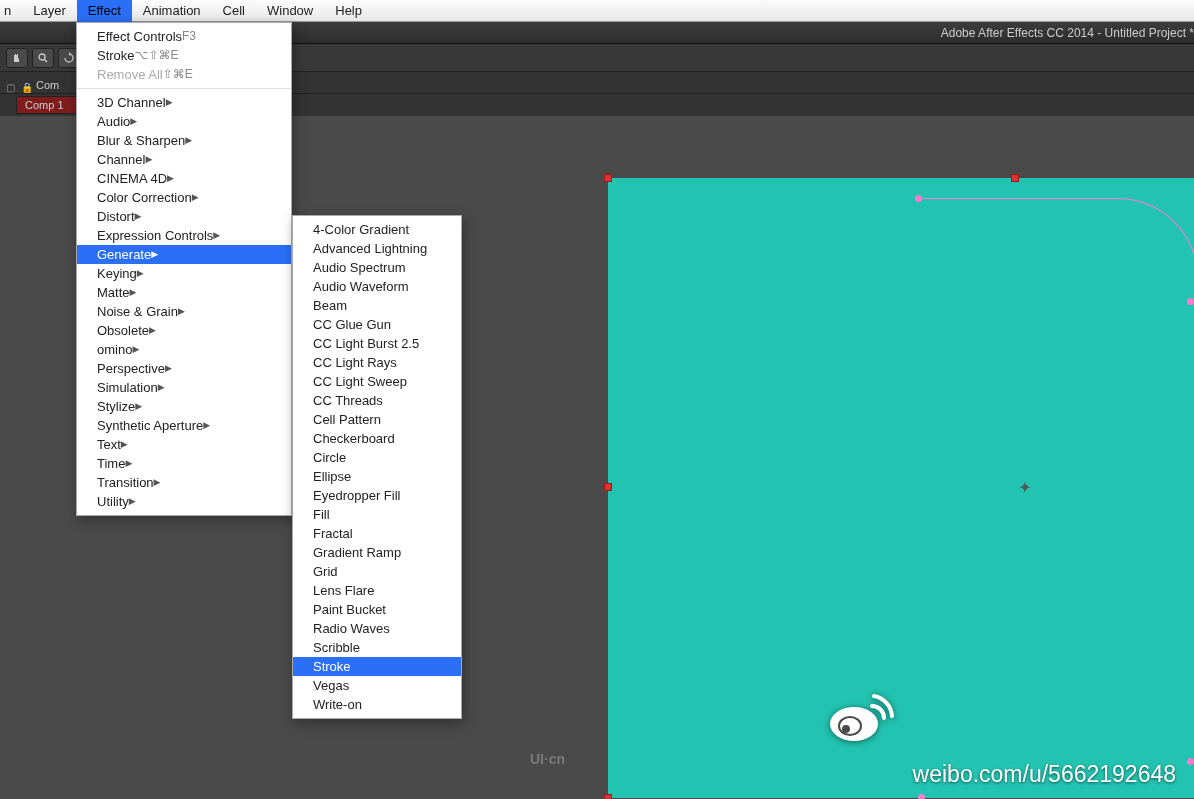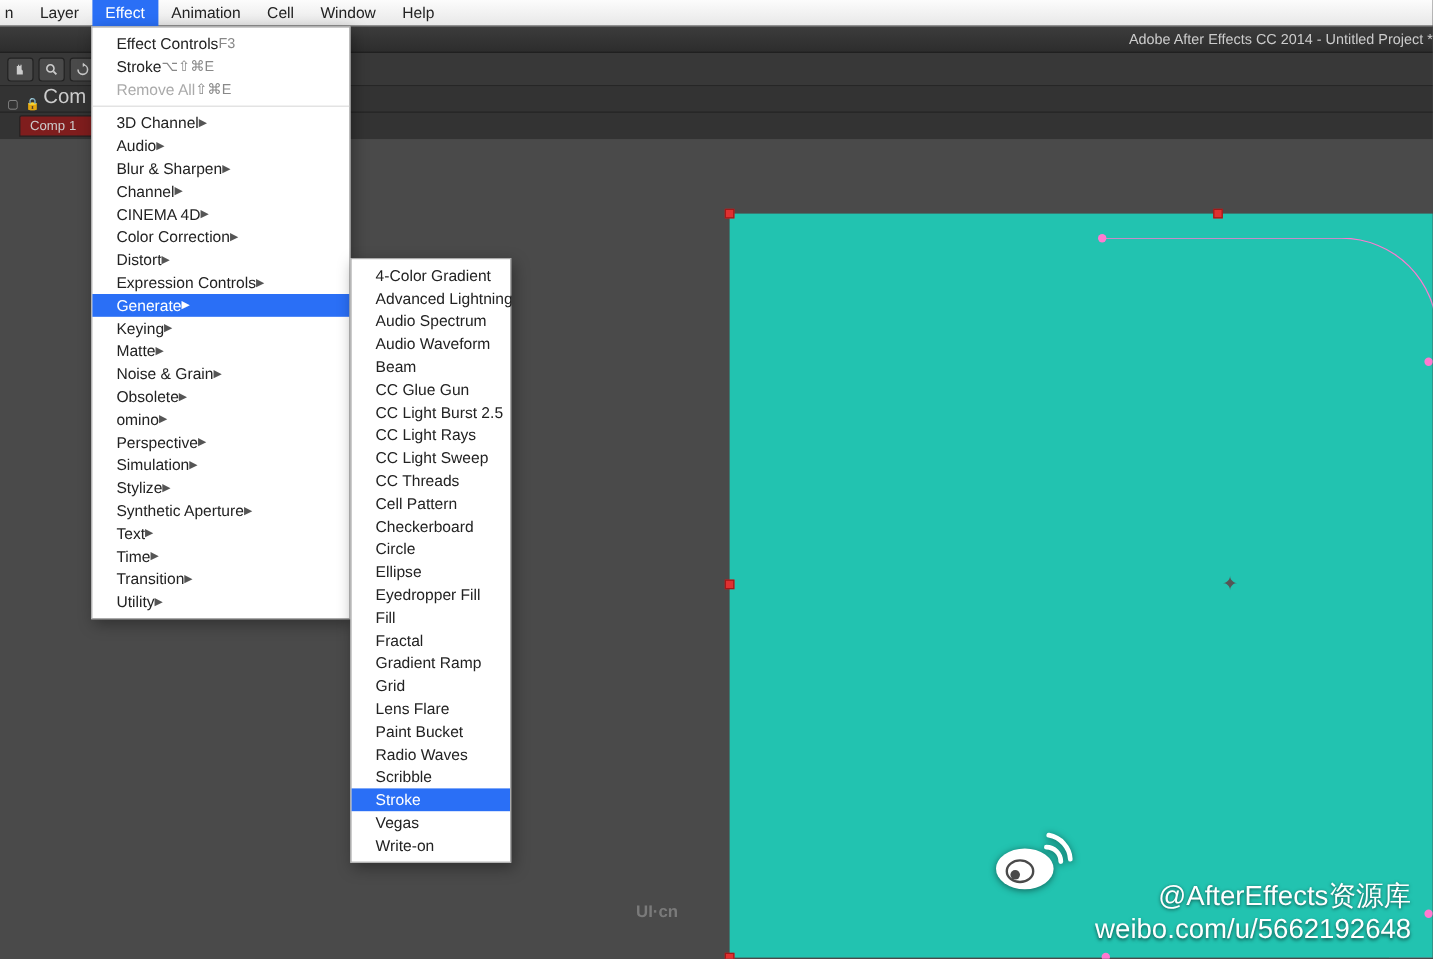--- a/index.html
+++ b/index.html
@@ -1,21 +1,21 @@
 <!DOCTYPE html>
 <html><head>
 <meta charset="utf-8">
 <style>
 * { margin: 0; padding: 0; box-sizing: border-box; font-family: -apple-system, "Lucida Grande", Arial, sans-serif; }
 body { width: 1194px; height: 799px; background: #4a4a4a; overflow: hidden; position: relative; }
 
 .menubar { height: 22px; background: linear-gradient(#fcfcfc, #e8e8e8); display: flex; align-items: center; font-size: 13px; color: #222; border-bottom: 1px solid #999; position: relative; z-index: 200; }
 .menubar .mitem { padding: 0 11px; height: 22px; line-height: 22px; cursor: default; }
 .menubar .mitem.partial { padding-left: 4px; }
-.menubar .mitem.active { background: #2a6ff6; color: #ffffff; text-align: right; }
+.menubar .mitem.active { background: #2a6ff6; color: #000000; text-align: right; }
 
 .titlebar { height: 22px; background: linear-gradient(#3c3c3c,#2d2d2d); display: flex; align-items: center; justify-content: flex-end; border-bottom: 1px solid #111; }
 .titlebar .title { color: #ccc; font-size: 12px; }
 
 .toolbar { height: 28px; background: #383838; border-bottom: 1px solid #222; display: flex; align-items: center; padding: 0 6px; gap: 4px; }
 .tool-icon { width: 22px; height: 20px; background: #4a4a4a; border: 1px solid #222; border-radius: 3px; display: flex; align-items: center; justify-content: center; color: #ccc; font-size: 11px; }
 
 .panel-tabs { height: 22px; background: #333; border-bottom: 1px solid #222; display: flex; align-items: flex-end; padding-left: 6px; }
 .ptab-icon { width: 13px; height: 13px; margin: 0 2px 3px 0; display: inline-block; }
 .lock-icon:before { content:"🔒"; font-size:10px; color:#999; }
@@ -38,21 +38,21 @@
 .dropdown { position: absolute; background: #fff; border: 1px solid #aaa; box-shadow: 2px 4px 12px rgba(0,0,0,0.35); font-size: 13px; padding: 4px 0; z-index: 300; }
 .dropdown-main { left: 76px; top: 22px; width: 216px; }
 .dd-row { height: 19px; line-height: 19px; padding: 0 22px 0 20px; display: flex; justify-content: flex-start; align-items: center; cursor: default; color: #222; white-space: nowrap; }
 .dd-row.disabled { color: #aaa; }
 .dd-row.highlight { background: #2a6ff6; color: #fff; }
 .dd-row .shortcut { color: #888; font-size: 12px; }
 .dd-row .arrow { color: #555; font-size: 9px; }
 .dd-row.highlight .arrow { color: #fff; }
 .dd-sep { height: 1px; background: #ddd; margin: 4px 0; }
 
-.submenu { left: 292px; top: 215px; width: 134px; }
+.submenu { left: 292px; top: 215px; width: 170px; }
 
 .watermark { position:absolute; right:18px; bottom:10px; color:#fff; font-size:23px; font-weight:500; text-shadow:0 1px 3px rgba(0,0,0,0.6); text-align:right; line-height:1.25; pointer-events:none; }
 .weibo-icon { position:absolute; right:300px; bottom:55px; width:70px; height:60px; color:#fff; }
 .weibo-icon svg { width:100%; height:100%; filter: drop-shadow(0 1px 3px rgba(0,0,0,0.5)); }
 .uicn { position:absolute; left:530px; bottom:32px; color:#7a7a7a; font-size:14px; font-weight:600; }
 </style>
 </head>
 <body>
 
 <div class="menubar">
@@ -85,21 +85,21 @@
       <svg width="12" height="12" viewBox="0 0 12 12">
         <path d="M6 2 a4 4 0 1 1 -4 4" fill="none" stroke="#ccc" stroke-width="1.3"></path>
         <path d="M6 0 l2 2 -2 2 Z" fill="#ccc"></path>
       </svg>
     </div>
 </div>
 
 <div class="panel-tabs">
   <span class="ptab-icon doc-icon"></span>
   <span class="ptab-icon lock-icon"></span>
-  <span style="font-size:17px;color:#ccc;margin-bottom:2px;">Com</span>
+  <span style="font-size:11px;color:#ccc;margin-bottom:2px;">Com</span>
 </div>
 
 <div class="comp-tabs">
   <div class="comp-tab">Comp 1</div>
 </div>
 
 <div class="viewport">
   <div class="canvas">
     <div class="handle tl"></div>
     <div class="handle tr"></div>
@@ -308,15 +308,14 @@
   <svg viewBox="0 0 70 60">
       <ellipse cx="30" cy="40" rx="24" ry="17" fill="#fff"></ellipse>
       <ellipse cx="26" cy="42" rx="11" ry="9" fill="none" stroke="#4a4a4a" stroke-width="2"></ellipse>
       <circle cx="22" cy="45" r="4" fill="#4a4a4a"></circle>
       <path d="M48 22 a12 12 0 0 1 12 12" fill="none" stroke="#fff" stroke-width="4" stroke-linecap="round"></path>
       <path d="M50 12 a22 22 0 0 1 18 20" fill="none" stroke="#fff" stroke-width="4" stroke-linecap="round"></path>
     </svg>
 </div>
 
 <div class="watermark">
-  <div>@AfterEffects资源库</div>
   <div>weibo.com/u/5662192648</div>
 </div>
 
 </body></html>

